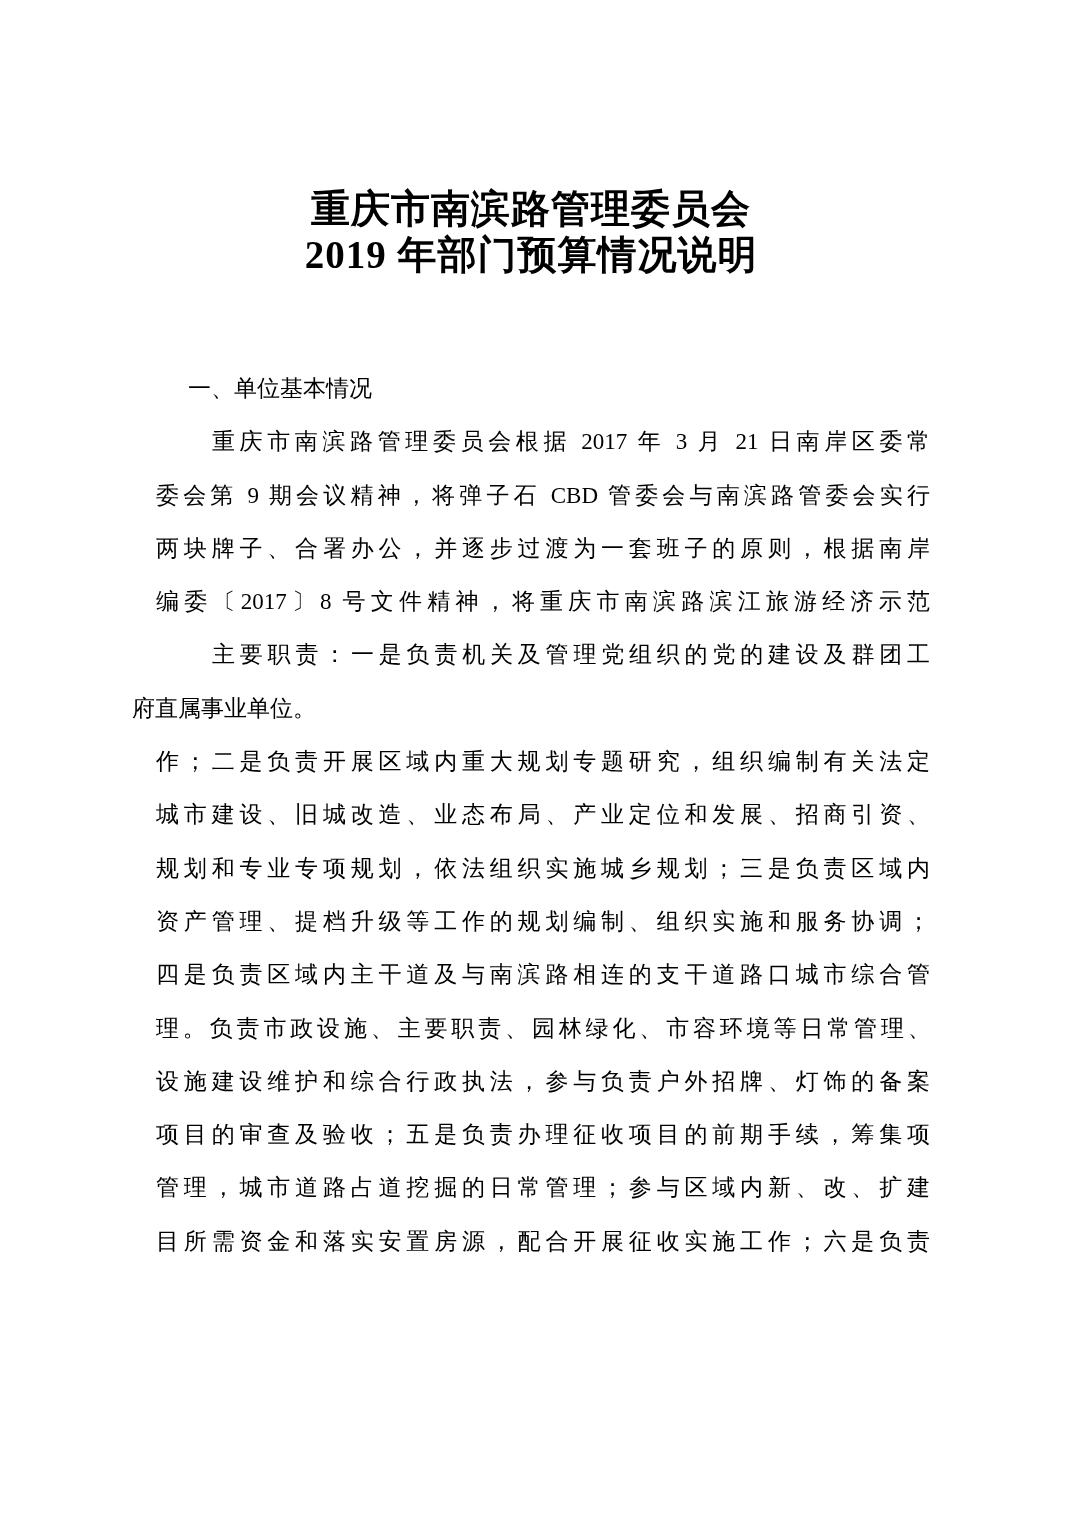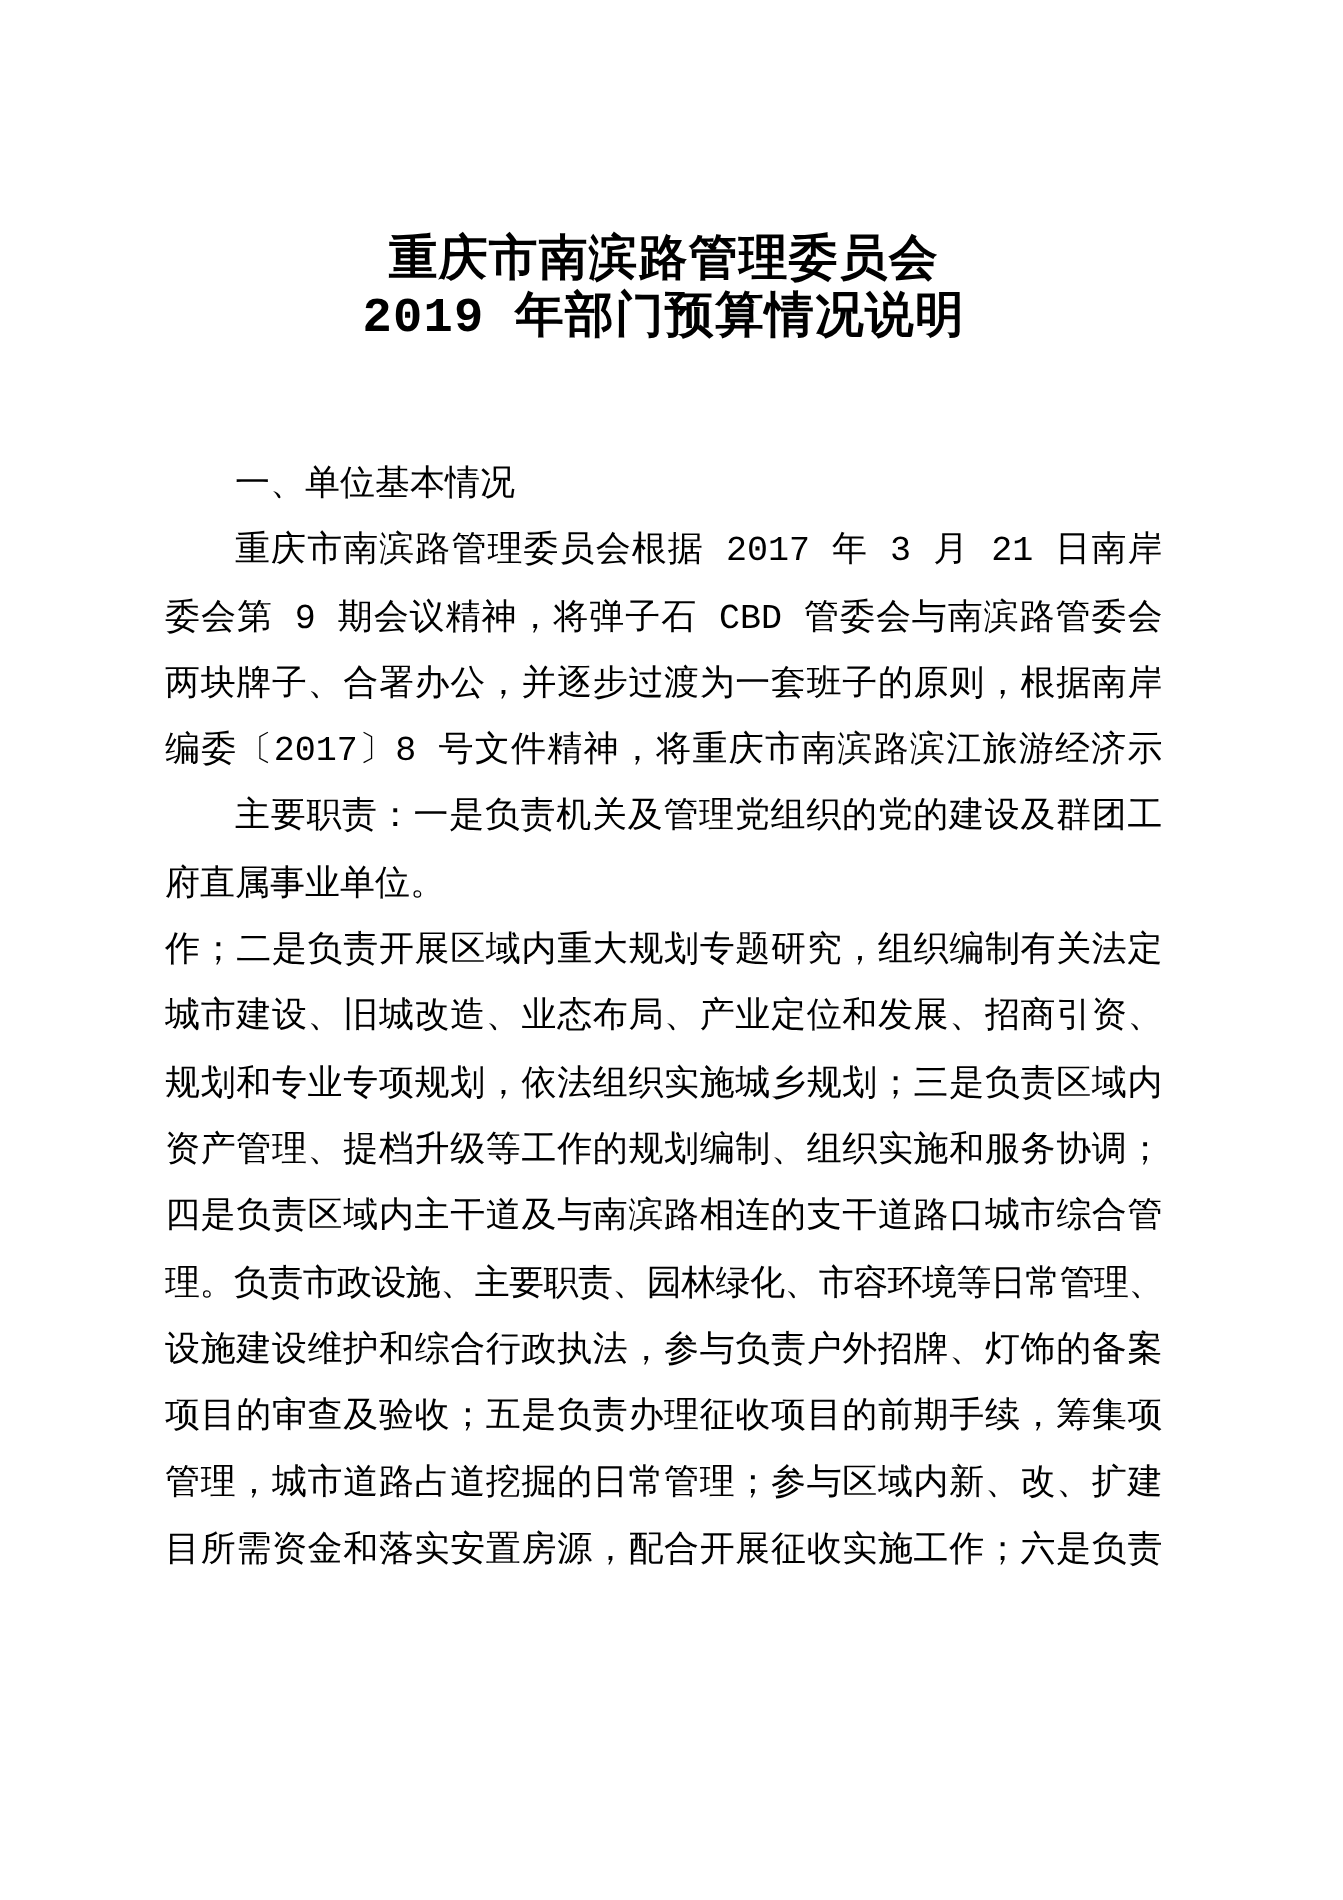--- a/index.html
+++ b/index.html
@@ -6,52 +6,53 @@
     margin: 0;
     padding: 0;
     background: #ffffff;
   }
   .page {
     position: relative;
     width: 1064px;
     height: 1520px;
     background: #ffffff;
     color: #000000;
-    font-family: Liberation Mono, monospace;
+    font-family: Liberation Serif, serif;
     overflow: hidden;
     box-sizing: border-box;
     padding: 0 134px 0 132px;
   }
   .doc-title {
     text-align: center;
     font-weight: bold;
     font-size: 39px;
     line-height: 46px;
     letter-spacing: 1px;
     white-space: nowrap;
   }
   .doc-title.first {
     margin-top: 186px;
   }
   .doc-title.second {
   }
   .doc-body {
     margin-top: 84px;
-    font-size: 28px;
+    font-size: 23px;
   }
   .line {
     line-height: 53.3px;
     height: 53.3px;
     overflow: hidden;
     text-align: justify;
     text-justify: inter-character;
     white-space: normal;
   }
   .line.fill {
     text-align-last: justify;
+    margin-left: 24px;
   }
   .line.left {
     text-align-last: left;
   }
   .line.indent {
     text-indent: 56px;
   }
   .line.tight {
     letter-spacing: -0.8px;
   }

